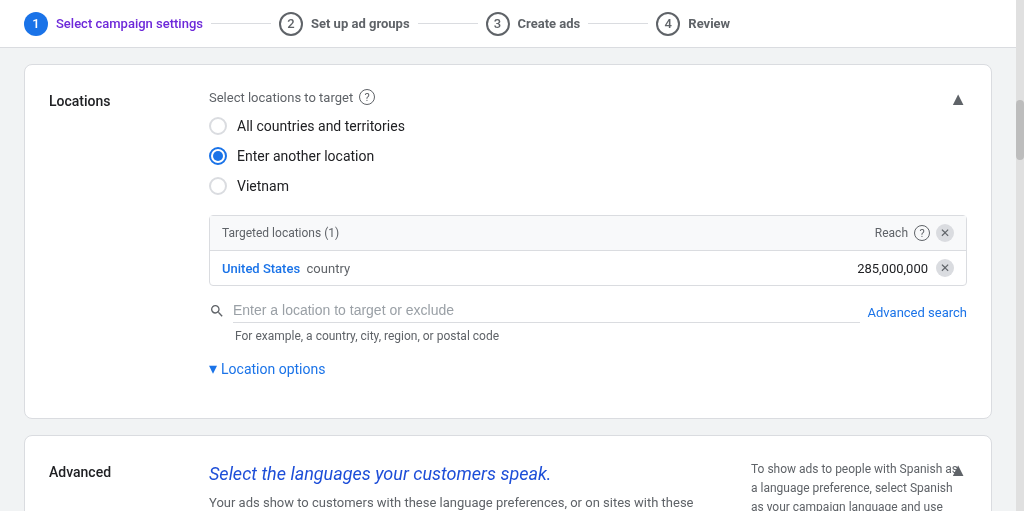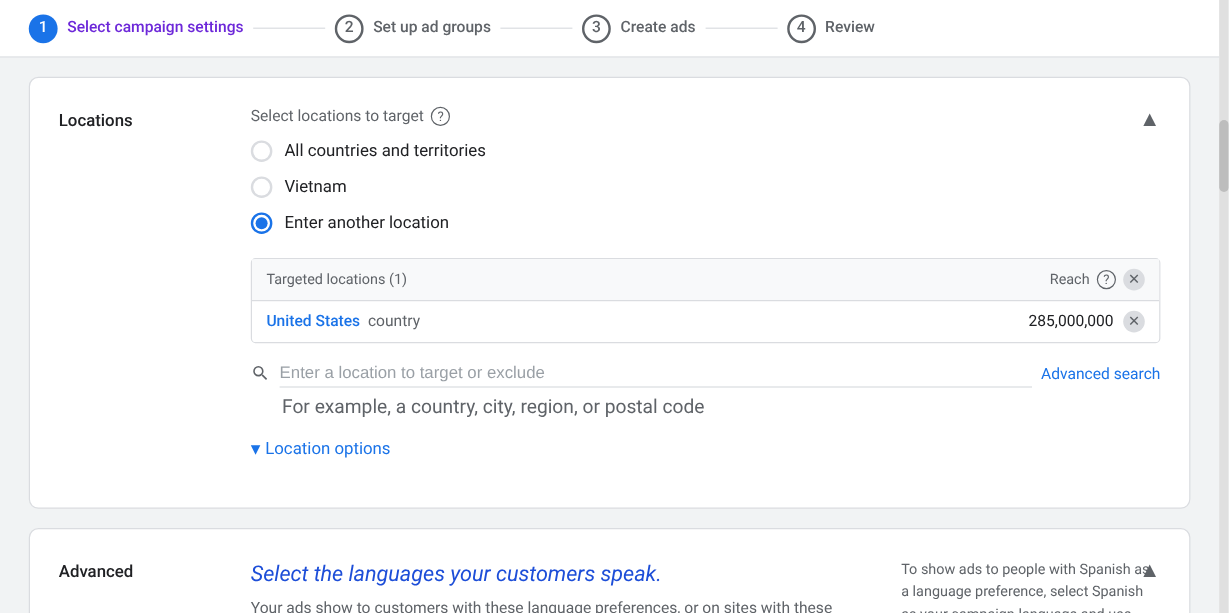--- a/index.html
+++ b/index.html
@@ -46,21 +46,21 @@
     .step-number.inactive {
       background: transparent;
       color: #5f6368;
       border: 2px solid #5f6368;
     }
     .step-label {
       font-size: 13px;
       font-weight: 500;
     }
     .step-label.active { color: #6d28d9; }
-    .step-label.inactive { color: #5f6368; }
+    .step-label.inactive { color: #5f6368; font-weight: bold; }
     .step-connector {
       width: 60px;
       height: 1px;
       background: #dadce0;
       margin: 0 8px;
     }
 
     
     .main-content {
       padding: 16px 24px;
@@ -256,21 +256,21 @@
     }
     .search-input::placeholder { color: #9aa0a6; }
     .advanced-link {
       color: #1a73e8;
       font-size: 13px;
       text-decoration: none;
       cursor: pointer;
       white-space: nowrap;
     }
     .search-hint {
-      font-size: 16px;
+      font-size: 12px;
       color: #5f6368;
       margin-bottom: 16px;
       padding-left: 26px;
     }
 
     
     .location-options-link {
       display: flex;
       align-items: center;
       gap: 4px;
@@ -381,26 +381,26 @@
               <span>Select locations to target</span>
               <span class="help-icon">?</span>
             </div>
 
             <div class="radio-group">
               <div class="radio-item">
                 <div class="radio-circle"></div>
                 <span class="radio-label">All countries and territories</span>
               </div>
               <div class="radio-item">
+                <div class="radio-circle selected"></div>
+                <span class="radio-label">Enter another location</span>
+              </div>
+              <div class="radio-item">
                 <div class="radio-circle"></div>
                 <span class="radio-label">Vietnam</span>
-              </div>
-              <div class="radio-item">
-                <div class="radio-circle selected"></div>
-                <span class="radio-label">Enter another location</span>
               </div>
             </div>
 
             <div class="targeted-table">
               <div class="targeted-header">
                 <span class="targeted-header-label">Targeted locations (1)</span>
                 <div class="targeted-header-right">
                   <span>Reach</span>
                   <span class="help-icon">?</span>
                   <button class="close-btn">✕</button>

